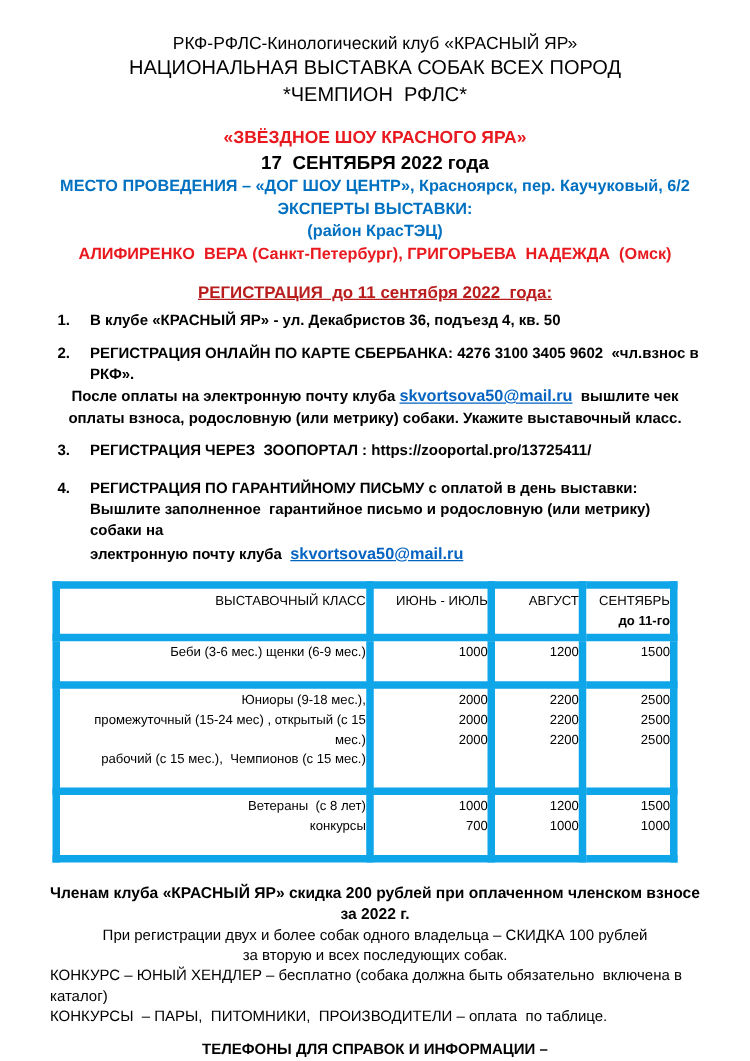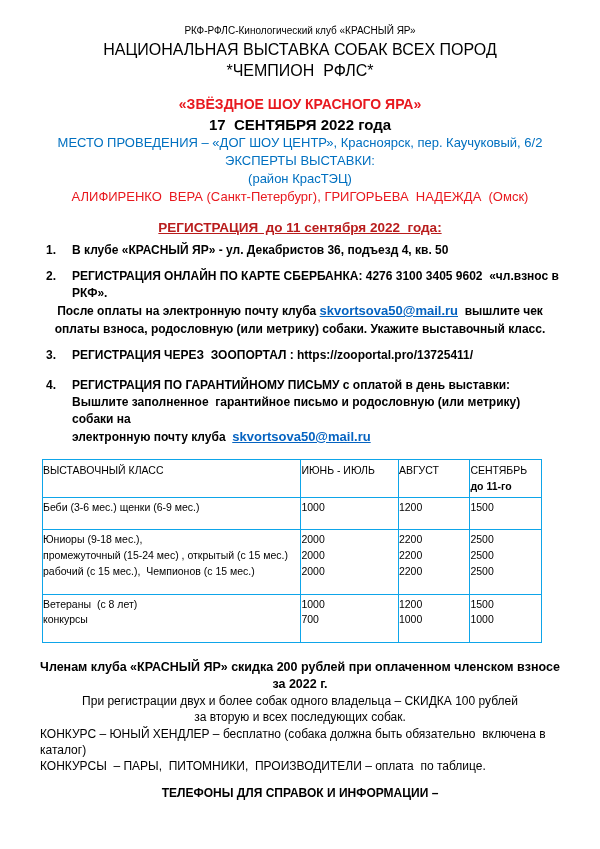--- a/index.html
+++ b/index.html
@@ -6,35 +6,35 @@
   .page{
     width:600px;height:849px;margin:0 auto;background:#ffffff;
     font-family:"Liberation Sans", sans-serif;color:#000;
     padding:24px 40px 0;box-sizing:border-box;overflow:hidden;
   }
   [data-bind]{white-space:pre-wrap;}
   .c{text-align:center;}
   .b{font-weight:bold;}
   .blue{color:#0070C0;}
   .red{color:#E8191F;}
-  .small-line{font-size:10px;line-height:1.45;}
+  .small-line{font-size:14px;line-height:1.45;}
   .h-line{font-size:16px;line-height:1.35;}
   .event-title{font-size:14px;font-weight:bold;color:#E8191F;margin-top:13px;line-height:1.3;}
   .event-date{font-size:15px;font-weight:bold;line-height:1.3;margin-top:2px;}
-  .info-line{font-size:13px;font-weight:normal;line-height:1.38;}
+  .info-line{font-size:13px;font-weight:bold;line-height:1.38;}
   .reg-heading{font-size:13.5px;font-weight:bold;color:#b91c1c;text-decoration:underline;margin-top:13px;line-height:1.4;}
   .reg-list{margin-top:4px;}
   .reg-item{position:relative;padding-left:32px;font-size:12px;font-weight:bold;line-height:1.42;margin-bottom:9px;}
   .reg-item .num{position:absolute;left:6px;top:0;}
   .center-full{text-align:center;margin-left:-32px;}
   .gap-item{margin-bottom:13px;}
   a,.link{color:#0563C1;text-decoration:underline;cursor:pointer;}
   .link-lg{font-size:13px;}
   table.fees{border-collapse:collapse;width:500px;margin:13px 0 0 2px;font-size:10.5px;line-height:1.5;table-layout:fixed;}
-  table.fees th,table.fees td{border:1px solid #0ea5e9;padding:2px 0;text-align:left;vertical-align:top;font-weight:normal;}
+  table.fees th,table.fees td{border:6px solid #0ea5e9;padding:2px 0;text-align:right;vertical-align:top;font-weight:normal;}
   table.fees thead th{padding-top:3px;padding-bottom:2px;}
   table.fees tbody td{padding-bottom:14px;padding-top:2px;}
   .w1{width:52%;}.w2{width:19.5%;}.w3{width:14.25%;}.w4{width:14.25%;}
   .notes{margin-top:16px;font-size:12px;line-height:1.36;}
   .notes .lead{font-size:12.5px;}
   .contacts{margin-top:10px;font-size:12px;font-weight:bold;line-height:1.36;}
 </style>
 </head>
 <body>
 

